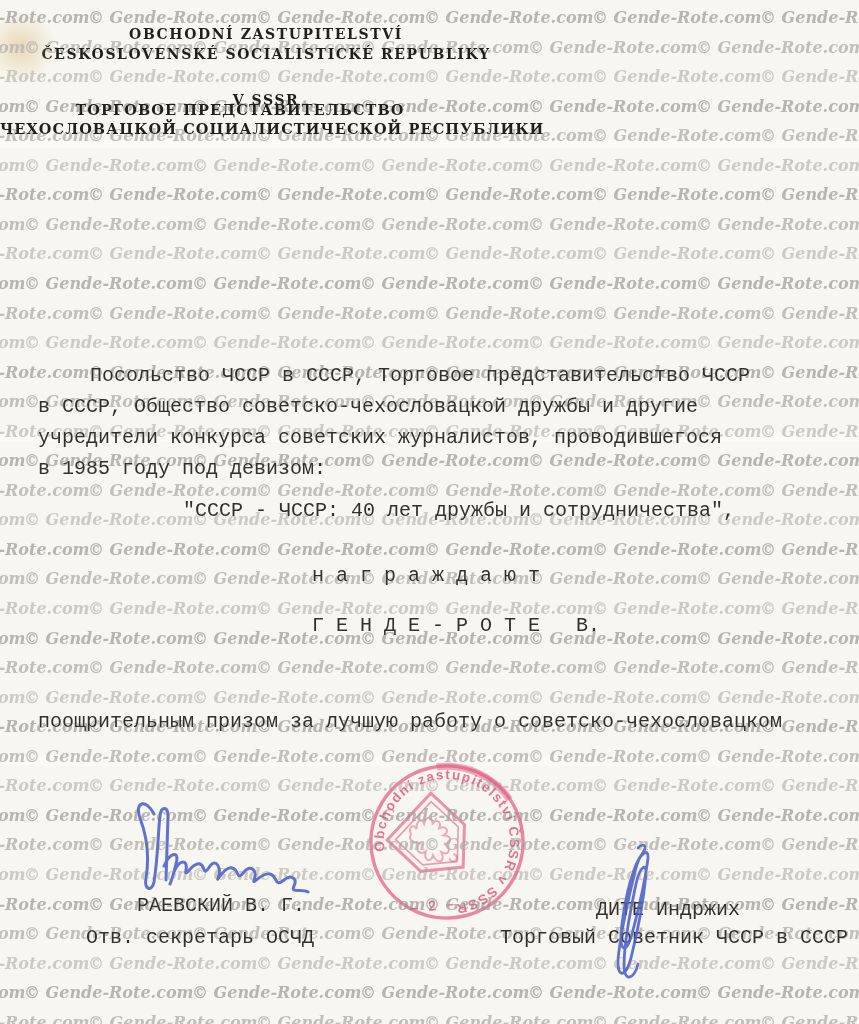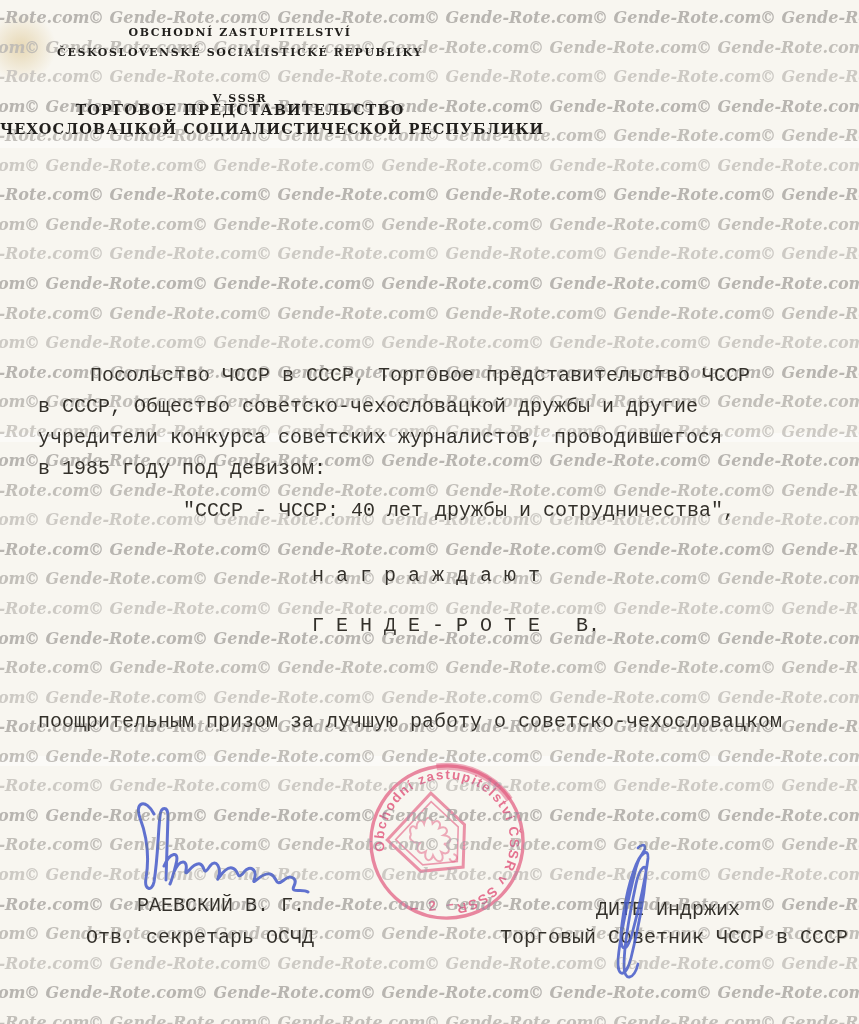--- a/index.html
+++ b/index.html
@@ -5,21 +5,21 @@
   html,body{margin:0;padding:0;background:#e8e6e0;}
   .page{
     position:relative;width:859px;height:1024px;overflow:hidden;
     background:#f8f6f0;
     font-family:"Liberation Mono",monospace;
   }
   .abs{position:absolute;white-space:pre;}
   
   .lh{font-family:"DejaVu Serif",serif;font-weight:bold;color:#211f1c;
       text-align:center;width:480px;left:0;}
-  .lh.cz{font-size:11px;letter-spacing:1.6px;}
+  .lh.cz{font-size:14px;letter-spacing:1.6px;padding-left:26px;}
   .lh.ru{font-size:14.5px;letter-spacing:1.1px;}
   
   .tw{font-size:20px;line-height:24px;color:#33302a;z-index:2;}
   
   .watermarks{position:absolute;inset:0;z-index:6;pointer-events:none;mix-blend-mode:darken;}
   .wm{position:absolute;font-family:"DejaVu Serif",serif;font-style:italic;
       font-weight:bold;font-size:16px;white-space:pre;opacity:.92;}
   
   .streak{position:absolute;left:0;width:100%;background:rgba(255,255,255,.45);z-index:1;}
   .stain{position:absolute;left:-14px;top:12px;width:70px;height:70px;z-index:1;

